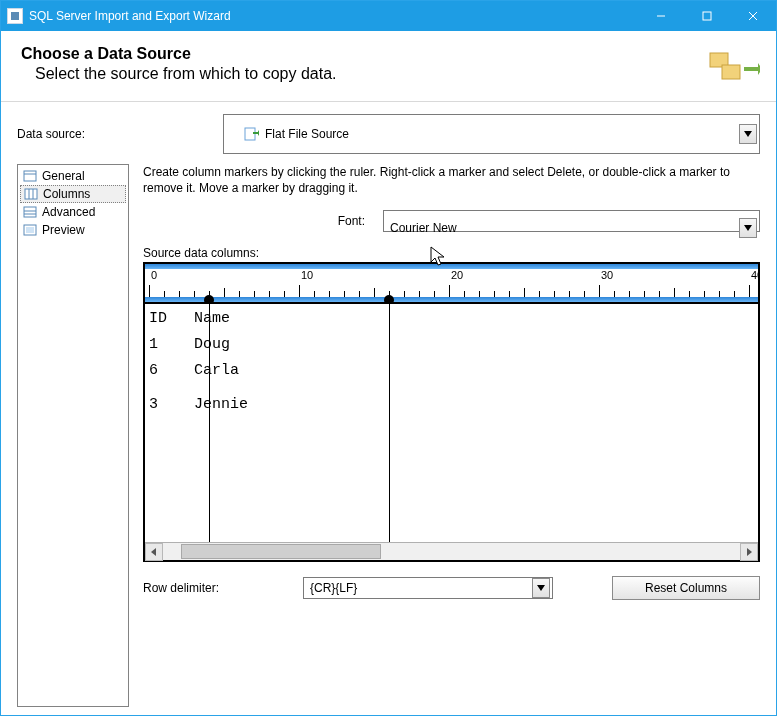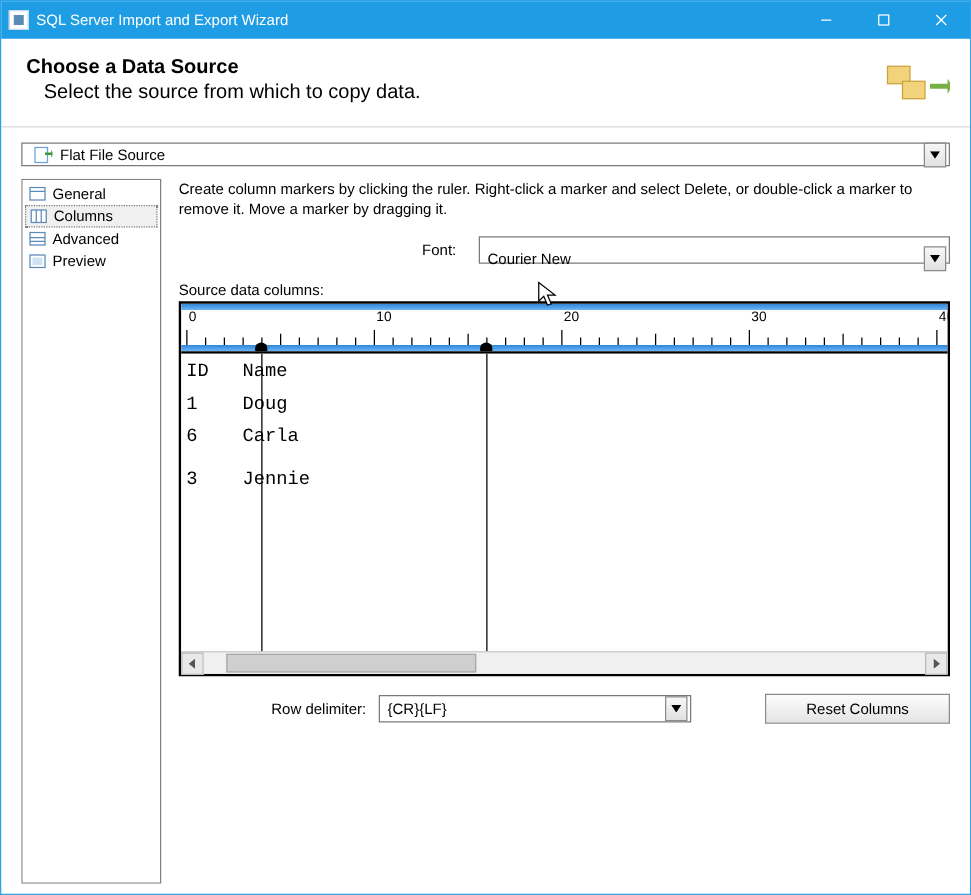--- a/index.html
+++ b/index.html
@@ -23,22 +23,22 @@
   .header .txt { flex:1; }
   .header h1 { margin:0; font-size:16px; font-weight:700; }
   .header .sub { margin:2px 0 0 14px; font-size:16px; }
   .header .logo { width:56px; height:48px; margin-left:12px; position:relative; }
   .body {
     flex:1; display:flex; flex-direction:column; padding:12px 16px 8px 16px; overflow:hidden;
   }
   .row { display:flex; align-items:center; margin-bottom:10px; }
   .label1 { width:206px; }
   .ds-dropdown {
-    flex:1; height:19px; border:1px solid #7a7a7a; background:#fff; display:flex; align-items:center;
-    padding:0 2px 0 8px;
+    flex:1; height:40px; border:1px solid #7a7a7a; background:#fff; display:flex; align-items:center;
+    padding:0 2px 0 19px;
   }
   .ds-dropdown .ds-icon { width:16px; height:16px; margin-right:6px; position:relative; }
   .ds-dropdown .val { flex:1; }
   .dropbtn {
     width:18px; height:20px; background:linear-gradient(#f7f7f7,#e1e1e1); border:1px solid #8a8a8a; display:flex; align-items:center; justify-content:center;
   }
   .dropbtn svg { width:8px; height:6px; }
 
   .mid { flex:1; display:flex; overflow:hidden; border:0; }
   .sidebar { width:112px; border:1px solid #828282; background:#fff; padding:2px; }
@@ -70,21 +70,21 @@
   }
   .vline { position:absolute; top:0; bottom:0; width:1px; background:#000; }
   .rowtxt { position:absolute; left:4px; white-space:pre;text-align:center; }
 
   .hscroll { height:18px; display:flex; border-top:1px solid #b0b0b0; background:#f0f0f0; }
   .hbtn { width:18px; height:18px; background:#e8e8e8; border:1px solid #b8b8b8; display:flex; align-items:center; justify-content:center; }
   .htrack { flex:1; position:relative; background:#f0f0f0; }
   .hthumb { position:absolute; top:1px; left:18px; height:15px; width:200px; background:#cfcfcf; border:1px solid #a8a8a8; }
 
   .bottomrow { display:flex; align-items:center; margin-top:14px; gap:10px; }
-  .bottomrow .rlabel { width:150px;text-align:right; }
+  .bottomrow .rlabel { width:150px; }
   .bottomrow .rbox { width:250px; height:22px; border:1px solid #7a7a7a; display:flex; align-items:center; padding:0 2px 0 6px; background:#fff; }
   .bottomrow .rbox .val { flex:1; }
   .reset-btn {
     margin-left:auto; width:148px; height:24px; border:1px solid #8a8a8a;
     background:linear-gradient(#fdfdfd,#e4e4e4); text-align:center; line-height:22px;
   }
 
   .footer {
     border-top:1px solid #d9d9d9; padding:10px 16px 14px 16px; display:flex; gap:8px;
   }
@@ -134,20 +134,21 @@
         <rect x="6" y="8" width="18" height="14" fill="#f2d27a" stroke="#caa23e"></rect>
         <rect x="18" y="20" width="18" height="14" fill="#f2d27a" stroke="#caa23e"></rect>
         <path d="M40 22 L54 22 L54 18 L58 24 L54 30 L54 26 L40 26 Z" fill="#77b146"></path>
       </svg>
     </div>
   </div>
 
   <div class="body">
 
     <div class="row">
+      <div class="label1">Data source:</div>
       <div class="ds-dropdown">
         <span class="ds-icon">
           <svg width="16" height="16">
             <rect x="2" y="2" width="10" height="12" fill="#fff" stroke="#6aa2d8"></rect>
             <path d="M10 6 L15 6 L15 4 L17 7 L15 10 L15 8 L10 8 Z" fill="#3a9a3a"></path>
           </svg>
         </span>
         <span class="val">Flat File Source</span>
         <div class="dropbtn">
           <svg viewBox="0 0 8 6">

